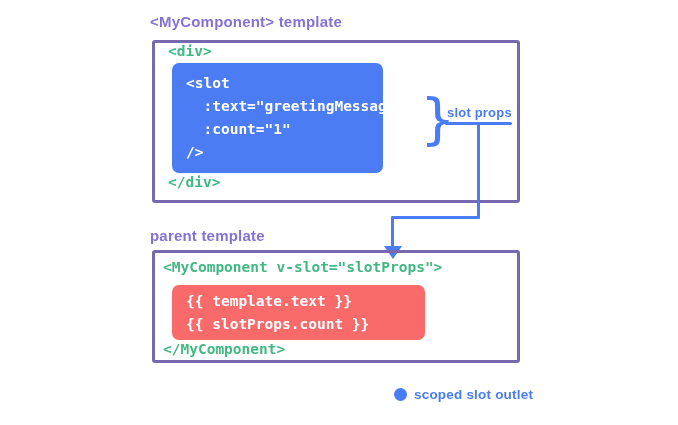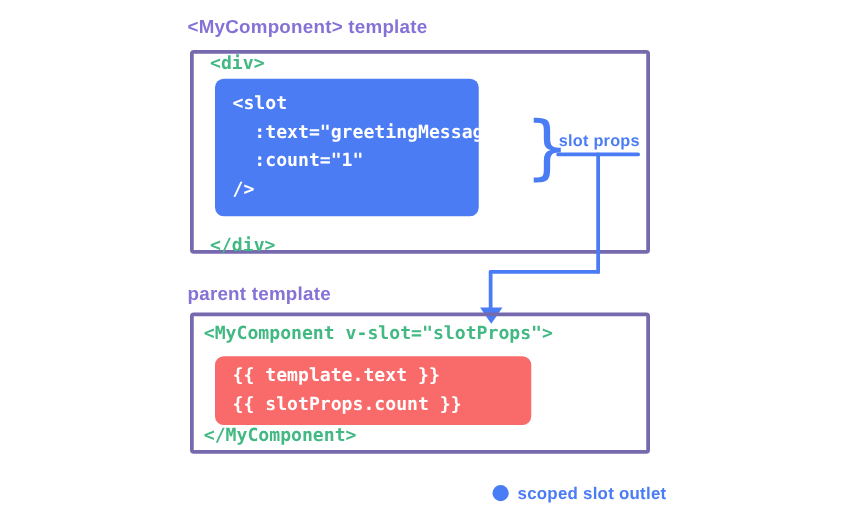--- a/index.html
+++ b/index.html
@@ -9,21 +9,21 @@
   }
   .box{position:absolute;border:3px solid #7769ae;border-radius:3px;box-sizing:border-box;background:transparent;}
   .top-box{left:152px;top:40px;width:368px;height:163px;}
   .bottom-box{left:152px;top:250px;width:368px;height:113px;}
   .box-title{position:absolute;font-weight:bold;font-size:15px;color:#8672d6;letter-spacing:.2px;}
   .top-title{left:150px;top:13px;}
   .bottom-title{left:150px;top:227px;}
   .code{font-family:"DejaVu Sans Mono","Liberation Mono",monospace;font-weight:bold;font-size:14.5px;white-space:pre;}
   .green{color:#42b883;position:absolute;}
   .div-open{left:168px;top:43px;}
-  .div-close{left:168px;top:189px;}
+  .div-close{left:168px;top:174px;}
   .comp-open{left:163px;top:259px;}
   .comp-close{left:163px;top:341px;}
   .slot-block{
     position:absolute;left:172px;top:63px;width:211px;height:110px;
     background:#4b7cf4;border-radius:7px;box-sizing:border-box;
     padding:9px 14px;color:#ffffff;
   }
   .slot-block .code-line{line-height:23px;color:#ffffff;}
   .content-block{
     position:absolute;left:172px;top:285px;width:253px;height:55px;

